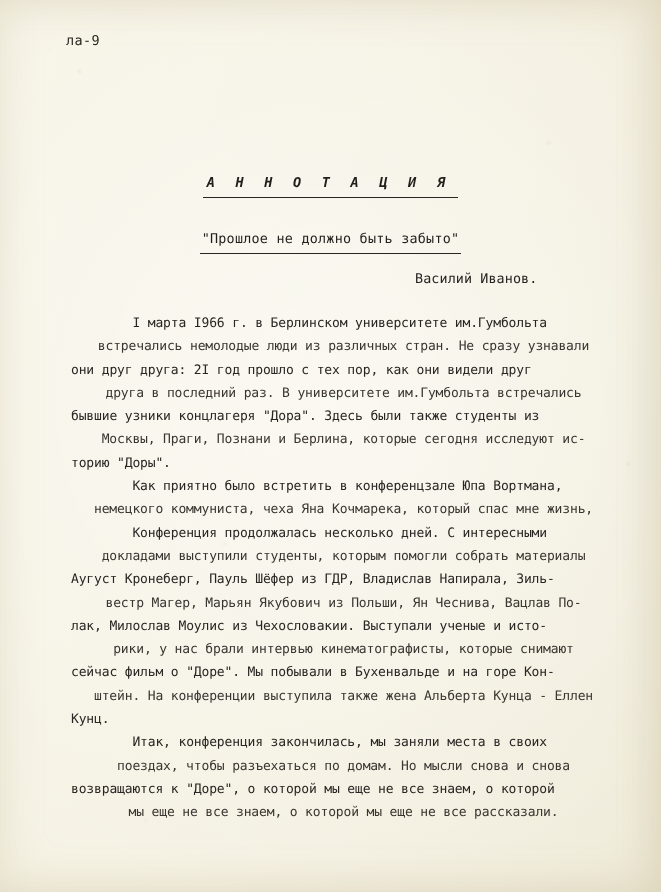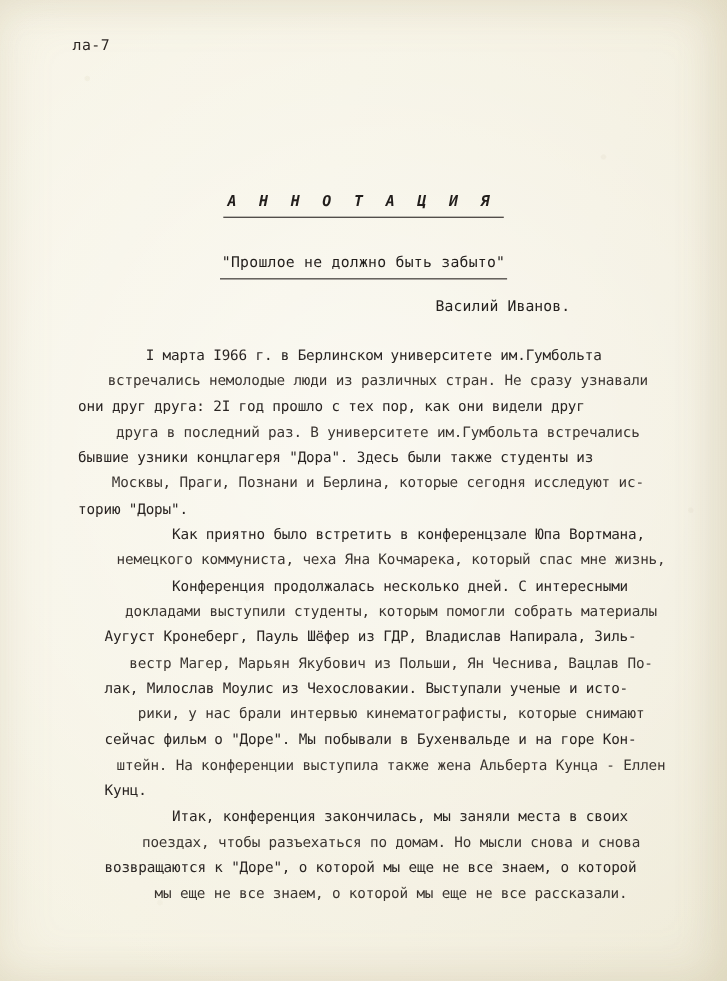--- a/index.html
+++ b/index.html
@@ -97,52 +97,52 @@
     display: inline-block;
     font-size: 13.4px;
     letter-spacing: 0.25px;
     color: #221e1c;
     border-bottom: 1.6px solid #2a2523;
     padding: 0 2px 2px 2px;
   }
 
   .byline {
     position: absolute;
-    left: 396px;
+    left: 415px;
     top: 268px;
     font-size: 13.4px;
     letter-spacing: 0.1px;
   }
 
   
   .body-block {
     position: absolute;
     left: 71px;
     top: 312px;
     width: 545px;
   }
   .para {
     margin: 0;
     padding: 0;
   }
-  .para + .para { margin-top: 0; margin-left: 24px; }
+  .para + .para { margin-top: 0; }
   .line { display: block; }
 
   
   .ink-a { color: #2a2523; }
   .ink-b { color: #342e2a; opacity: .96; text-align: center; }
 </style>
 </head>
 <body>
 
 <div class="page">
 
   <div class="grain"></div>
 
-  <div class="folio typed">ла-7</div>
+  <div class="folio typed">ла-9</div>
 
   <div class="doc-title">
     <span class="typed">А Н Н О Т А Ц И Я</span>
   </div>
 
   <div class="doc-subtitle">
     <span class="typed">"Прошлое не должно быть забыто"</span>
   </div>
 
   <div class="byline typed">Василий Иванов.</div>

